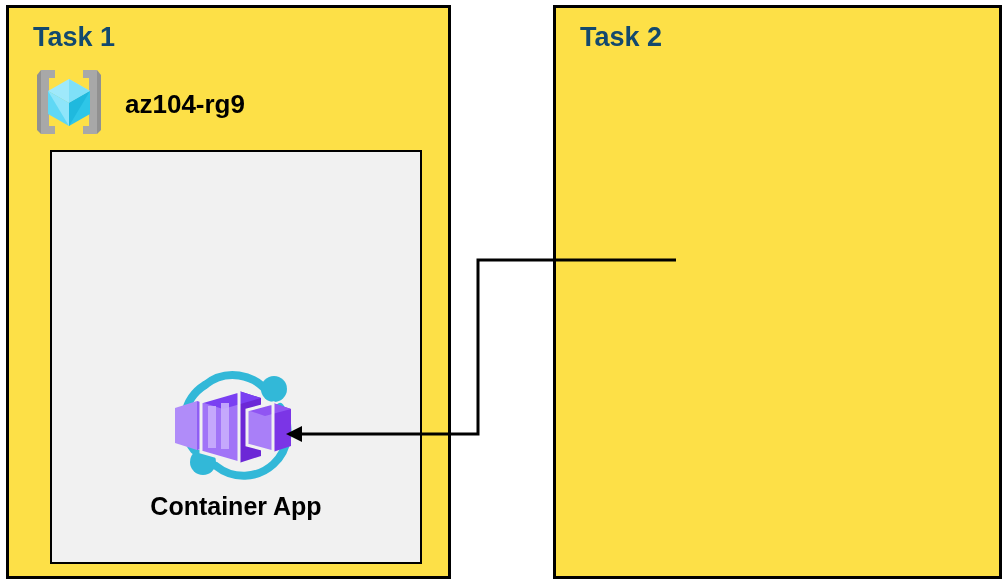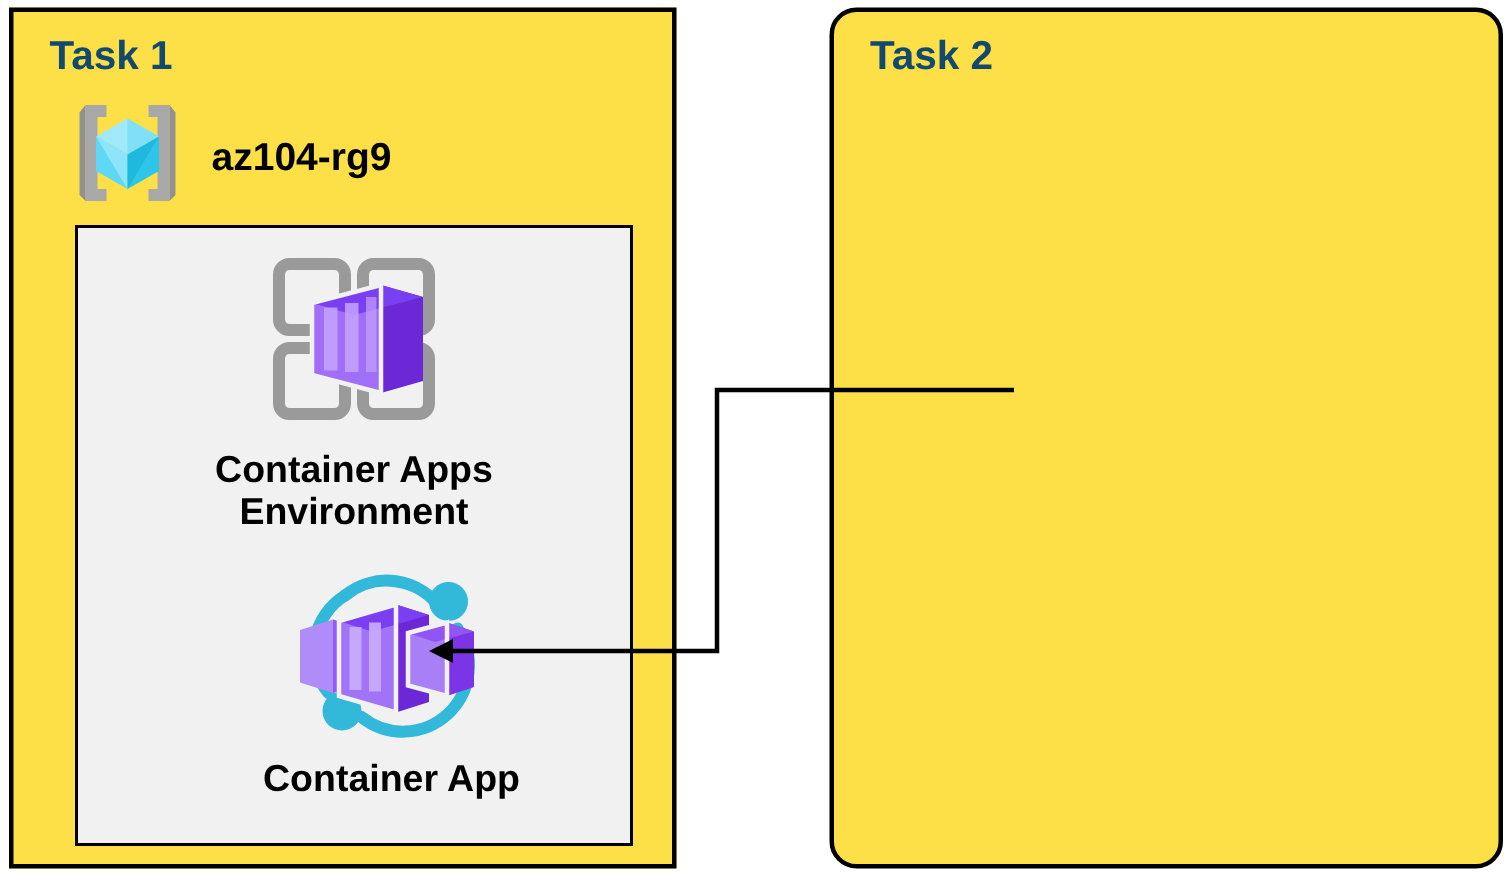--- a/index.html
+++ b/index.html
@@ -19,37 +19,37 @@
   }
 
   
   .task-panel {
     position: absolute;
     background: #fde047;
     border: 3px solid #000000;
     box-sizing: border-box;
   }
   #task1-panel { left: 6px;   top: 5px; width: 445px; height: 574px; }
-  #task2-panel { left: 553px; top: 5px; width: 449px; height: 574px; border-radius: 18px; }
+  #task2-panel { left: 553px; top: 5px; width: 449px; height: 574px; }
 
   .task-title {
     position: absolute;
     top: 14px;
     left: 24px;
     font-size: 27px;
     font-weight: bold;
     color: #13496e;
     letter-spacing: 0px;
     white-space: nowrap;
   }
 
   
   #rg-row {
     position: absolute;
-    left: 36px;
+    left: 20px;
     top: 58px;
     display: flex;
     align-items: center;
     gap: 16px;
     justify-content: center;
   }
   #rg-label {
     font-size: 26px;
     font-weight: bold;
     color: #000000;
@@ -68,21 +68,21 @@
   
   .node {
     position: absolute;
     display: flex;
     flex-direction: column;
     align-items: center;
     width: 100%;
     left: 0;
   }
   #cae-node { top: 10px; }
-  #capp-node { top: 218px; padding-left: 25px; }
+  #capp-node { top: 206px; }
 
   .node-label {
     margin-top: 4px;
     font-size: 25px;
     font-weight: bold;
     color: #000000;
     text-align: center;
     line-height: 1.12;
     white-space: pre-line;
   }
@@ -121,44 +121,20 @@
           <path d="M40 13 L61 25 L40 37 Z" fill="#7fe0f8"></path>
           <path d="M19 25 L40 37 L40 60 Z" fill="#8ee5fa"></path>
           <path d="M61 25 L40 37 L40 60 Z" fill="#1fb9de"></path>
         </svg>
       </span>
       <span id="rg-label">az104-rg9</span>
     </div>
 
     <div class="inner-box" id="task1-inner">
 
-      <div class="node" id="cae-node">
-        <span style="display:block;">
-          <svg width="128" height="128" viewBox="0 0 128 128" aria-hidden="true">
-
-            <g fill="none" stroke="#9a9a9a" stroke-width="8">
-              <rect x="14" y="14" width="44" height="44" rx="7"></rect>
-              <rect x="70" y="14" width="44" height="44" rx="7"></rect>
-              <rect x="14" y="70" width="44" height="44" rx="7"></rect>
-              <rect x="70" y="70" width="44" height="44" rx="7"></rect>
-            </g>
-
-            <path d="M36 40 L82 28 L82 100 L36 88 Z" fill="#a06ef7"></path>
-            <path d="M82 28 L110 36 L110 92 L82 100 Z" fill="#6c27d6"></path>
-            <path d="M36 40 L82 28 L110 36 L64 48 Z" fill="#7a3ff2"></path>
-
-            <rect x="44" y="43" width="9" height="42" fill="#c4a3fb" opacity="0.85"></rect>
-            <rect x="58" y="40" width="9" height="46" fill="#c4a3fb" opacity="0.85"></rect>
-            <rect x="72" y="36" width="7" height="50" fill="#c4a3fb" opacity="0.7"></rect>
-            <path d="M36 40 L82 28 L82 100 L36 88 Z" fill="none" stroke="#f1f1f1" stroke-width="3"></path>
-          </svg>
-        </span>
-        <div class="node-label">Container Apps
-Environment</div>
-      </div>
 
       <div class="node" id="capp-node">
         <span style="display:block;">
           <svg width="150" height="126" viewBox="0 0 150 126" aria-hidden="true">
 
             <path d="M33 92 A44 44 0 0 1 44 27" fill="none" stroke="#32b8d8" stroke-width="8" stroke-linecap="round"></path>
             <path d="M44 27 A44 44 0 0 1 108 36" fill="none" stroke="#32b8d8" stroke-width="8" stroke-linecap="round"></path>
             <path d="M119 49 A44 44 0 0 1 55 108" fill="none" stroke="#32b8d8" stroke-width="8" stroke-linecap="round"></path>
 
             <circle cx="113" cy="31" r="13" fill="#32b8d8"></circle>

